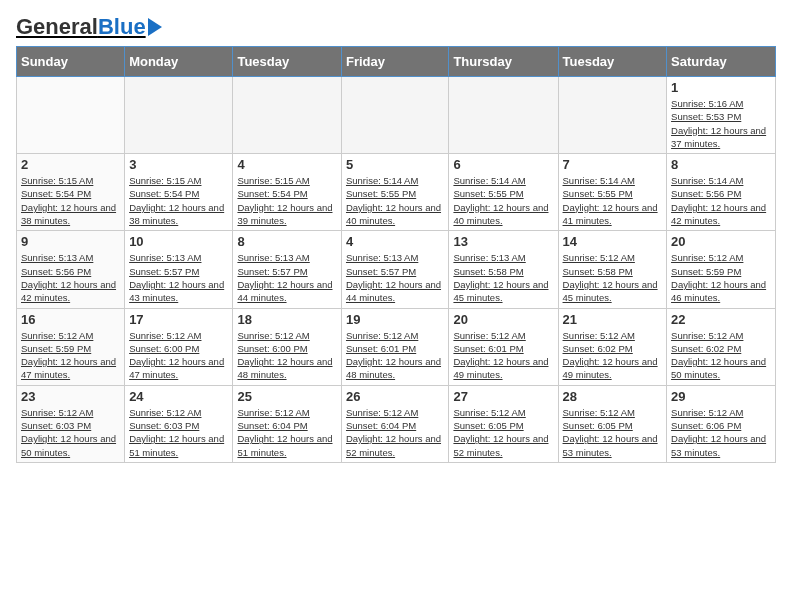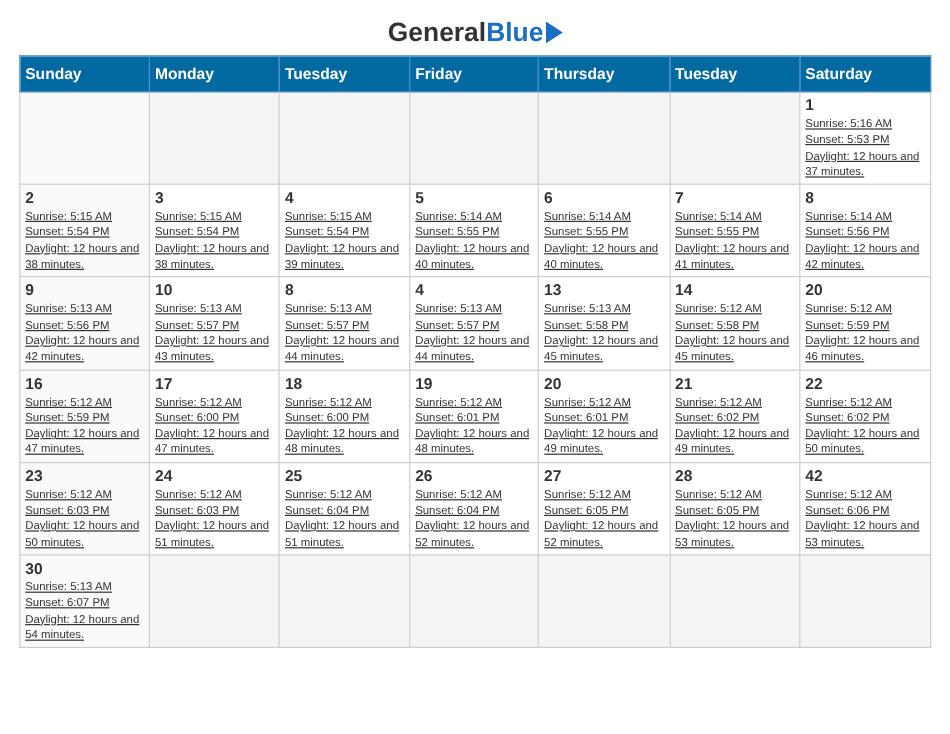--- a/index.html
+++ b/index.html
@@ -5,23 +5,24 @@
     * { box-sizing: border-box; margin: 0; padding: 0; }
     body {
       font-family: Arial, sans-serif;
       background: #fff;
       width: 792px;
       min-height: 612px;
       padding: 16px;
     }
     .header-area {
       display: flex;
-      justify-content: center;
+      justify-content: flex-start;
       align-items: flex-start;
       margin-bottom: 8px;
+      text-decoration: underline;
     }
     .logo-area {
       display: flex;
       flex-direction: column;
       align-items: flex-start;
     }
     .logo-text {
       font-size: 22px;
       font-weight: bold;
       color: #333;
@@ -54,21 +55,21 @@
       font-size: 14px;
       color: #555;
       margin-top: 2px;
     }
     .calendar {
       width: 100%;
       border-collapse: collapse;
       border: 1px solid #ccc;
     }
     .calendar th {
-      background-color: #0369a1;
+      background-color: #737373;
       color: #fff;
       font-size: 13px;
       font-weight: bold;
       padding: 7px 4px;
       text-align: left;
       border: 1px solid #5090cc;
     }
     .calendar td {
       border: 1px solid #ccc;
       vertical-align: top;
@@ -303,34 +304,20 @@
 Sunset: 6:05 PM
 Daylight: 12 hours and 52 minutes.</div>
         </td>
         <td>
           <span class="day-number">28</span>
           <div class="day-info" style="white-space: pre-line;">Sunrise: 5:12 AM
 Sunset: 6:05 PM
 Daylight: 12 hours and 53 minutes.</div>
         </td>
         <td>
-          <span class="day-number">42</span>
+          <span class="day-number">29</span>
           <div class="day-info" style="white-space: pre-line;">Sunrise: 5:12 AM
 Sunset: 6:06 PM
 Daylight: 12 hours and 53 minutes.</div>
         </td>
-      </tr>
-      <tr>
-        <td>
-          <span class="day-number">30</span>
-          <div class="day-info" style="white-space: pre-line;">Sunrise: 5:13 AM
-Sunset: 6:07 PM
-Daylight: 12 hours and 54 minutes.</div>
-        </td>
-        <td class="empty"></td>
-        <td class="empty"></td>
-        <td class="empty"></td>
-        <td class="empty"></td>
-        <td class="empty"></td>
-        <td class="empty"></td>
       </tr>
     </tbody>
 </table>
 
 </body></html>

